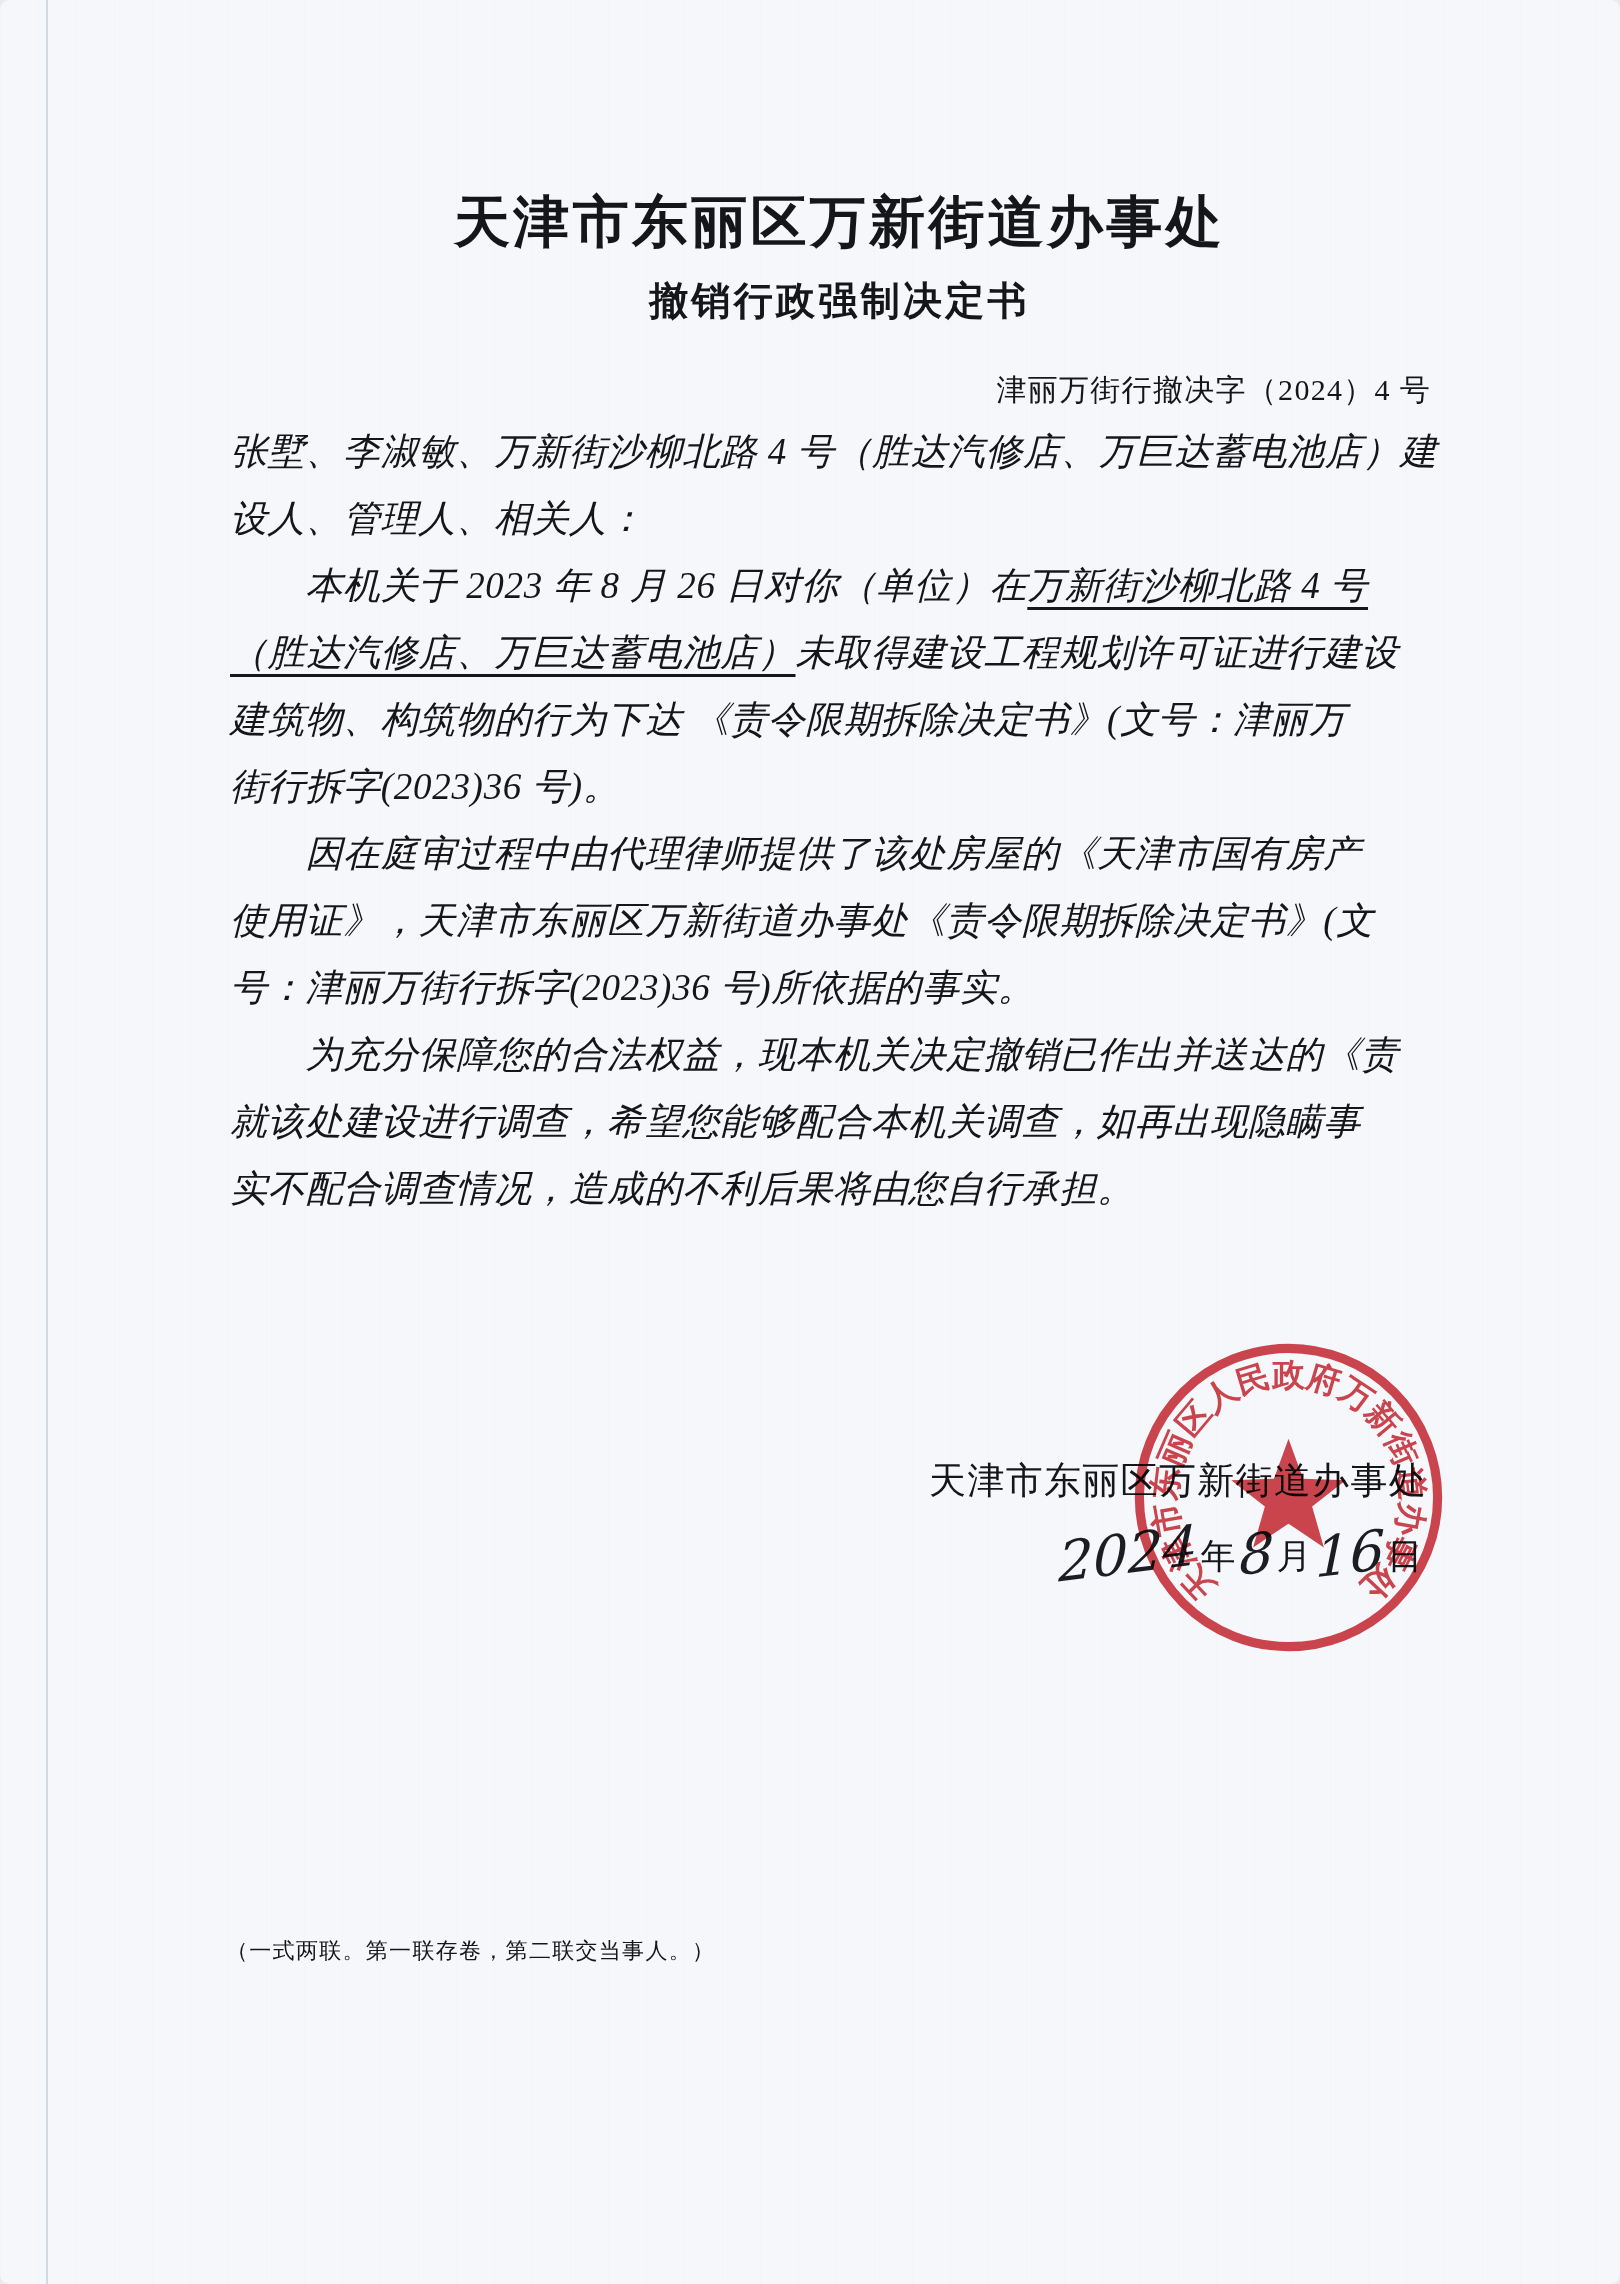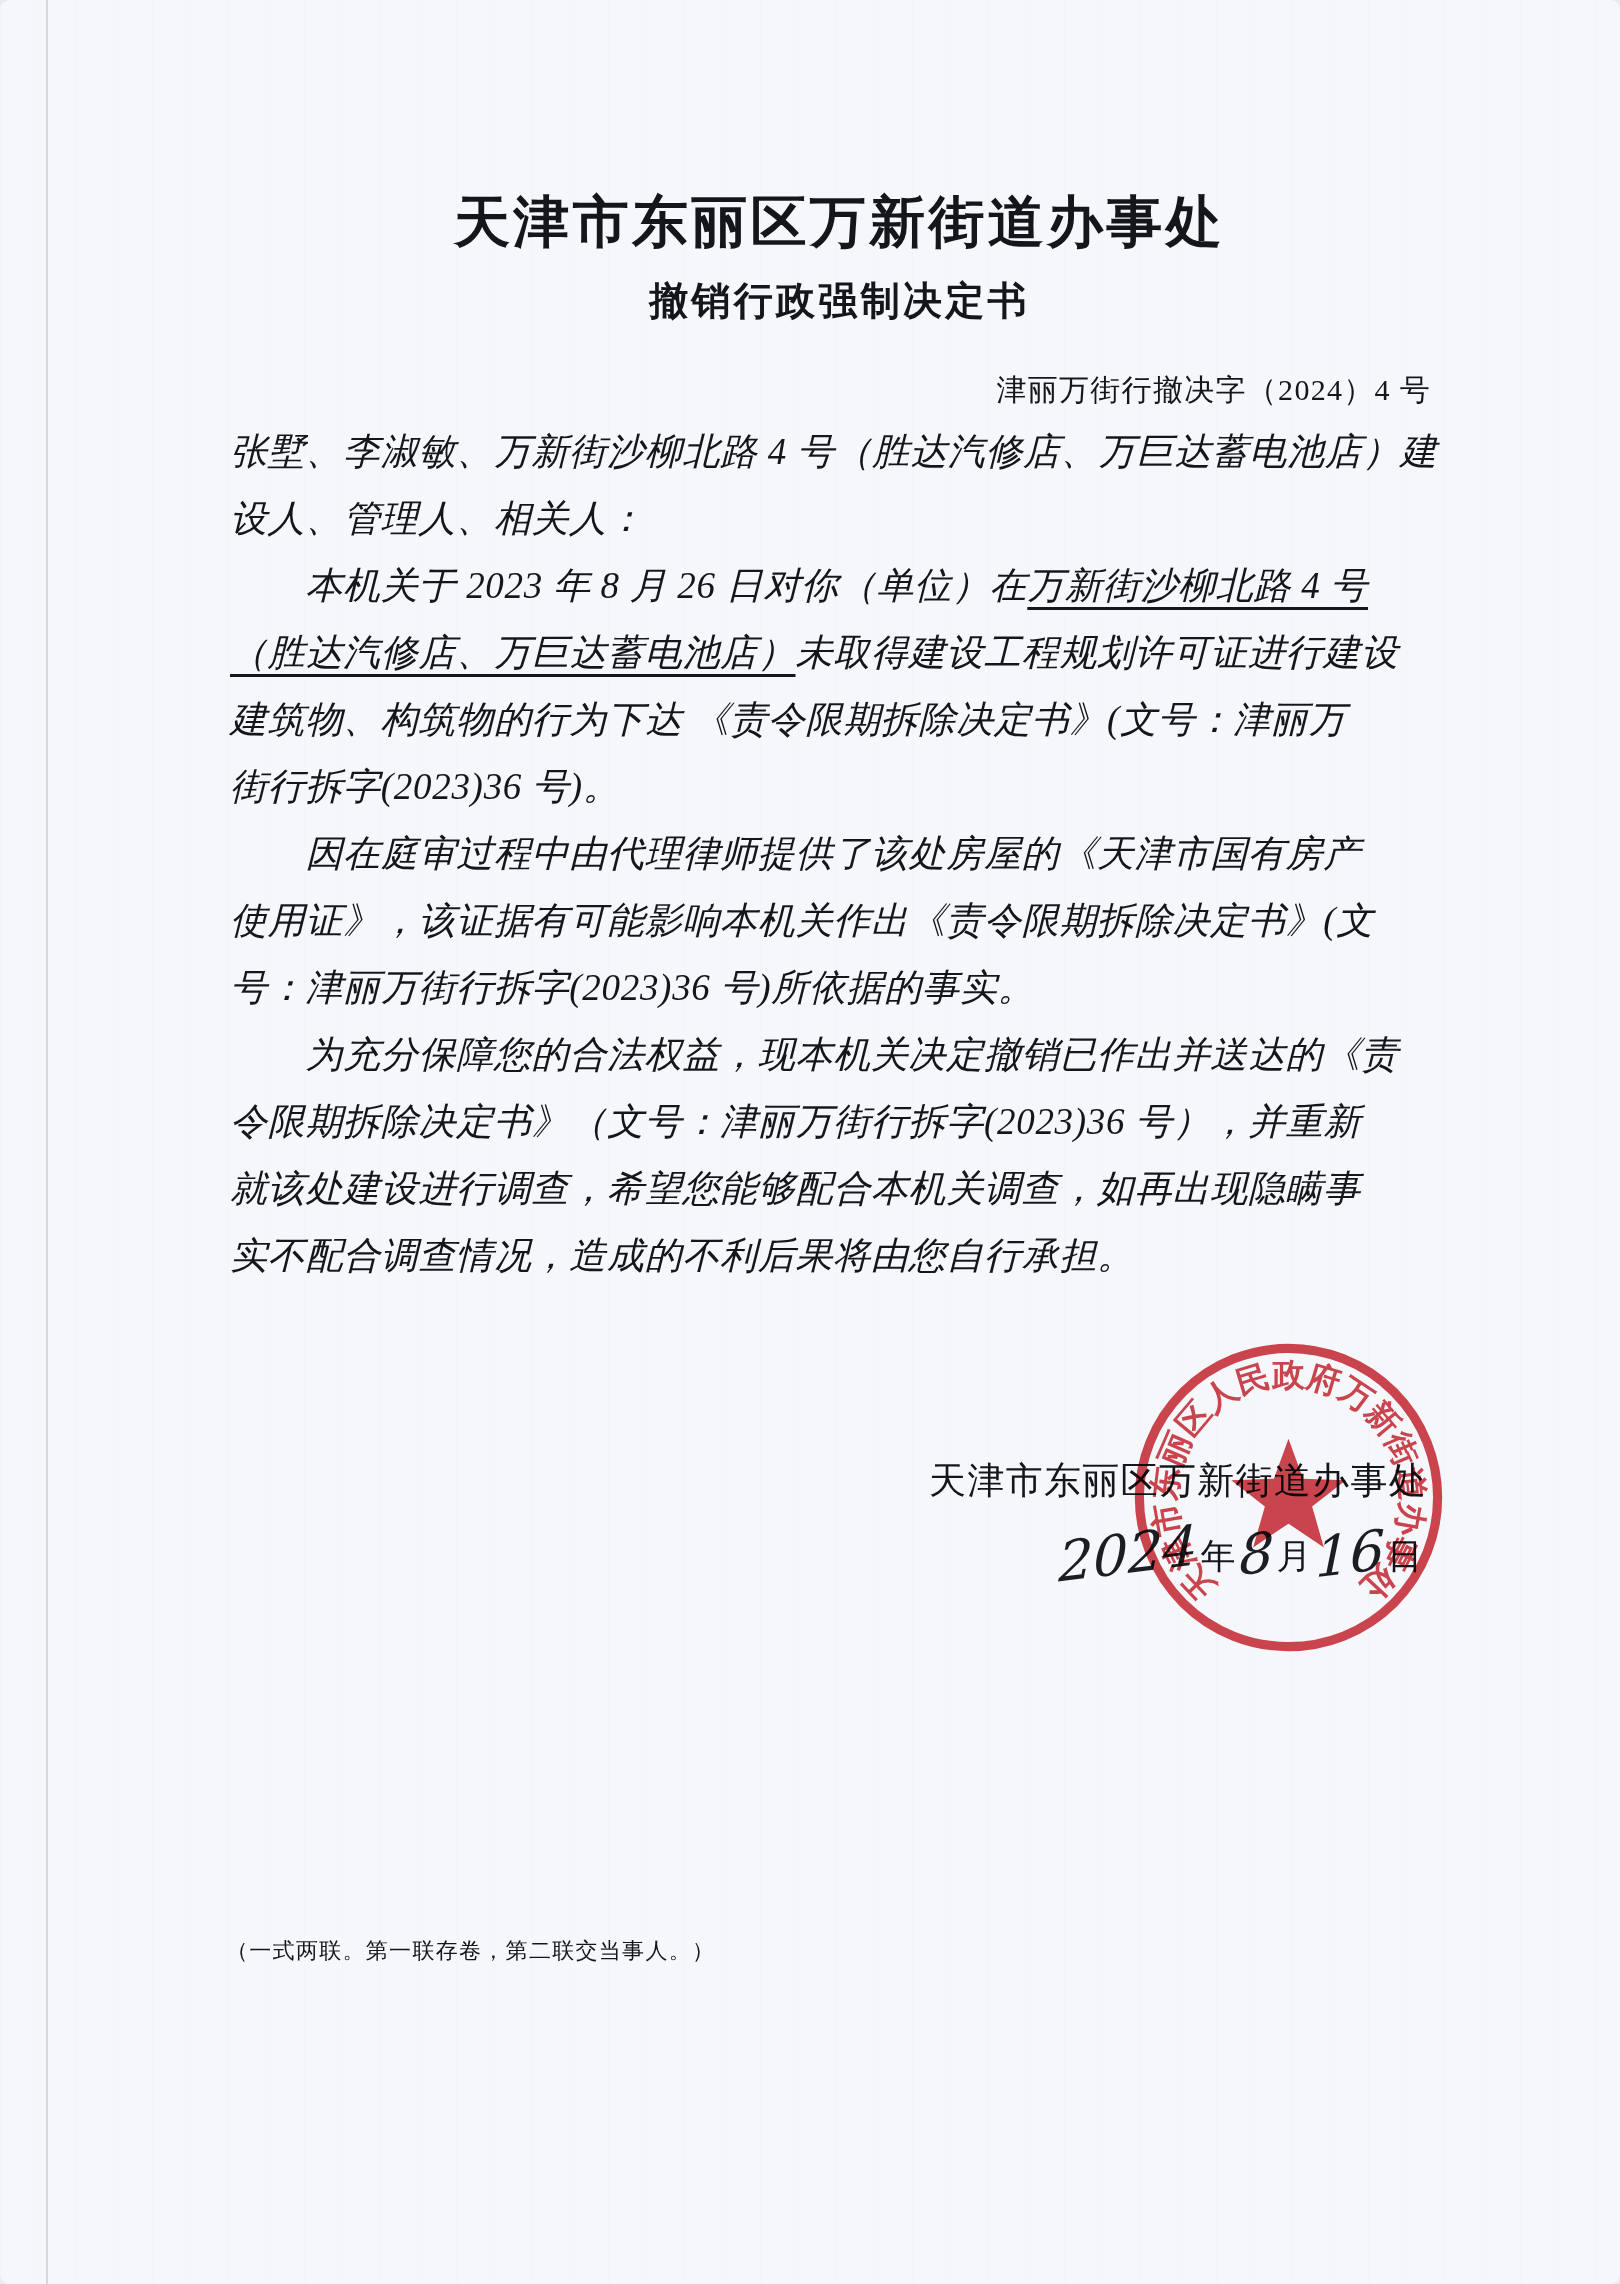--- a/index.html
+++ b/index.html
@@ -90,24 +90,23 @@
   <div class="doc-number">津丽万街行撤决字（2024）4 号</div>
 
   <div class="doc-body">
       <div class="line"><span>张墅、李淑敏、万新街沙柳北路 4 号（胜达汽修店、万巨达蓄电池店）建</span></div>
       <div class="line"><span>设人、管理人、相关人：</span></div>
       <div class="line"><span>　　本机关于 2023 年 8 月 26 日对你（单位）在</span><span class="u">万新街沙柳北路 4 号</span></div>
       <div class="line"><span class="u">（胜达汽修店、万巨达蓄电池店）</span><span>未取得建设工程规划许可证进行建设</span></div>
       <div class="line"><span>建筑物、构筑物的行为下达 《责令限期拆除决定书》(文号：津丽万</span></div>
       <div class="line"><span>街行拆字(2023)36 号)。</span></div>
       <div class="line"><span>　　因在庭审过程中由代理律师提供了该处房屋的《天津市国有房产</span></div>
-      <div class="line"><span>使用证》，该证据有可能影响本机关作出《责令限期拆除决定书》(文</span></div>
+      <div class="line"><span>使用证》，天津市东丽区万新街道办事处《责令限期拆除决定书》(文</span></div>
       <div class="line"><span>号：津丽万街行拆字(2023)36 号)所依据的事实。</span></div>
       <div class="line"><span>　　为充分保障您的合法权益，现本机关决定撤销已作出并送达的《责</span></div>
-      <div class="line"><span>令限期拆除决定书》（文号：津丽万街行拆字(2023)36 号），并重新</span></div>
       <div class="line"><span>就该处建设进行调查，希望您能够配合本机关调查，如再出现隐瞒事</span></div>
       <div class="line"><span>实不配合调查情况，造成的不利后果将由您自行承担。</span></div>
     </div>
 
   <div class="signature-org">天津市东丽区万新街道办事处</div>
   <div class="signature-date"><span class="hand">2024</span><span class="unit">年</span><span class="hand">8</span><span class="unit">月</span><span class="hand">16</span><span class="unit">日</span></div>
 
   <svg class="seal" viewBox="0 0 500 500">
     <defs>
       <path id="sealArcPath" d="M 128 372 A 172 172 0 1 1 372 372" fill="none"></path>

